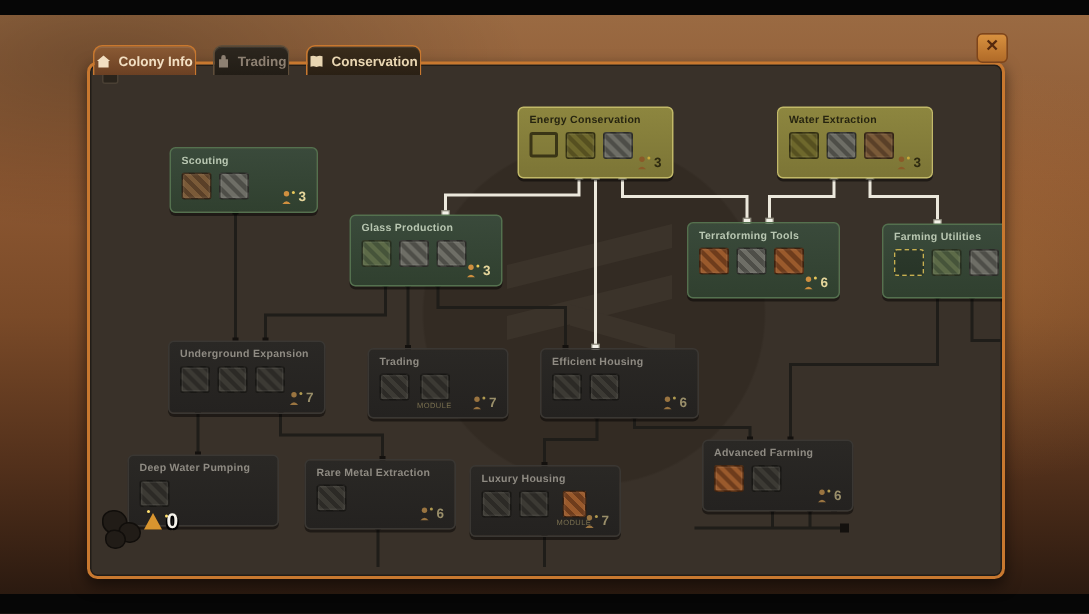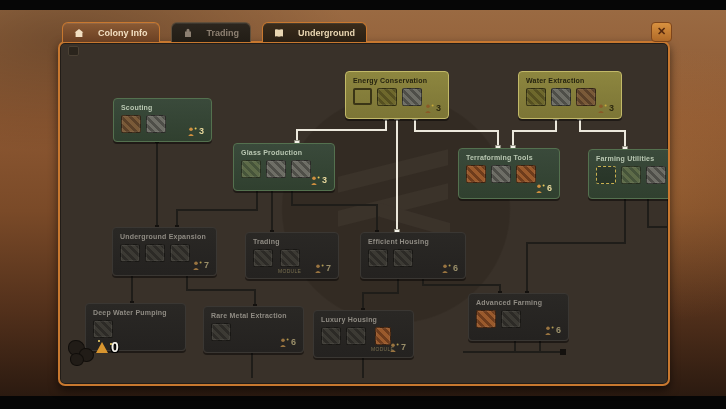--- a/index.html
+++ b/index.html
@@ -5,23 +5,23 @@
   html,body{margin:0;padding:0;}
   body{width:726px;height:409px;overflow:hidden;background:#000;font-family:"Liberation Sans",sans-serif;position:relative;}
   .screen{position:absolute;left:0;top:0;width:726px;height:409px;background:#060606;}
   .desktop{position:absolute;left:0;top:10px;width:726px;height:386px;
     background:linear-gradient(180deg,#9a6a42 0%,#8d5832 28%,#7a4a28 52%,#52301b 78%,#2b1a10 100%);}
   .desktop::after{content:"";position:absolute;inset:0;
     background:radial-gradient(ellipse 300px 200px at 88% 45%, rgba(210,140,70,.28), transparent 70%),
                radial-gradient(ellipse 400px 160px at 10% 8%, rgba(0,0,0,.25), transparent 70%);}
   
   .tabbar{position:absolute;left:62px;top:22px;height:20px;display:flex;gap:11px;z-index:5;}
-  .tab{height:19px;display:flex;align-items:center;gap:14px;padding:0 11px;
+  .tab{height:19px;display:flex;align-items:center;gap:5px;padding:0 1px;
     border:1px solid #c8782f;border-bottom:none;border-radius:6px 6px 0 0;
-    font-size:9px;font-weight:bold;cursor:pointer;box-shadow:inset 0 1px 0 rgba(255,255,255,.08);}
+    font-size:9px;font-weight:bold;cursor:pointer;box-shadow:inset 0 1px 0 rgba(255,255,255,.08);margin-top:8px;}
   .tab svg{width:10px;height:10px;flex:none;}
   .tab-hot {background:linear-gradient(180deg,#8a5a34,#6b4023);color:#f2dfc2;}
   .tab-sel {background:linear-gradient(180deg,#2e2519,#241d13);color:#ffffff;}
   .tab-dis {background:linear-gradient(180deg,#2c261e,#221d16);border-color:#5f4e3a;color:#8d8072;}
   .tab-nrm {background:linear-gradient(180deg,#3a2c1b,#2a2014);color:#e9d6b2;}
   
   .close-btn{position:absolute;left:651px;top:22px;width:19px;height:18px;z-index:6;
     background:linear-gradient(180deg,#d8913f,#b06a28);border:1px solid #7e451a;border-radius:4px;
     color:#55290e;font-size:11px;font-weight:bold;line-height:16px;text-align:center;cursor:pointer;}
   
@@ -87,21 +87,21 @@
     <div class="tab tab-dis">
       <svg viewBox="0 0 10 10" fill="currentColor">
           <path d="M2 3.5 H8 V9 H2 Z M3.5 3.5 V2.2 a1.5 1.5 0 0 1 3 0 V3.5"></path>
         </svg>
       <span>Trading</span>
     </div>
     <div class="tab tab-nrm">
       <svg viewBox="0 0 10 10" fill="currentColor">
           <path d="M1 1.5 Q3 0.8 5 1.7 Q7 0.8 9 1.5 V8.5 Q7 7.8 5 8.7 Q3 7.8 1 8.5 Z"></path>
         </svg>
-      <span>Underground</span>
+      <span>Conservation</span>
     </div>
   </div>
 
   <div class="close-btn">✕</div>
 
   <div class="panel">
     <div class="corner-chip"></div>
     <div class="watermark">
       <div class="wm-chev" style="left:58px;top:70px;width:110px;height:16px;transform:skewY(-14deg);"></div>
       <div class="wm-chev" style="left:58px;top:104px;width:110px;height:16px;transform:skewY(-14deg);"></div>

